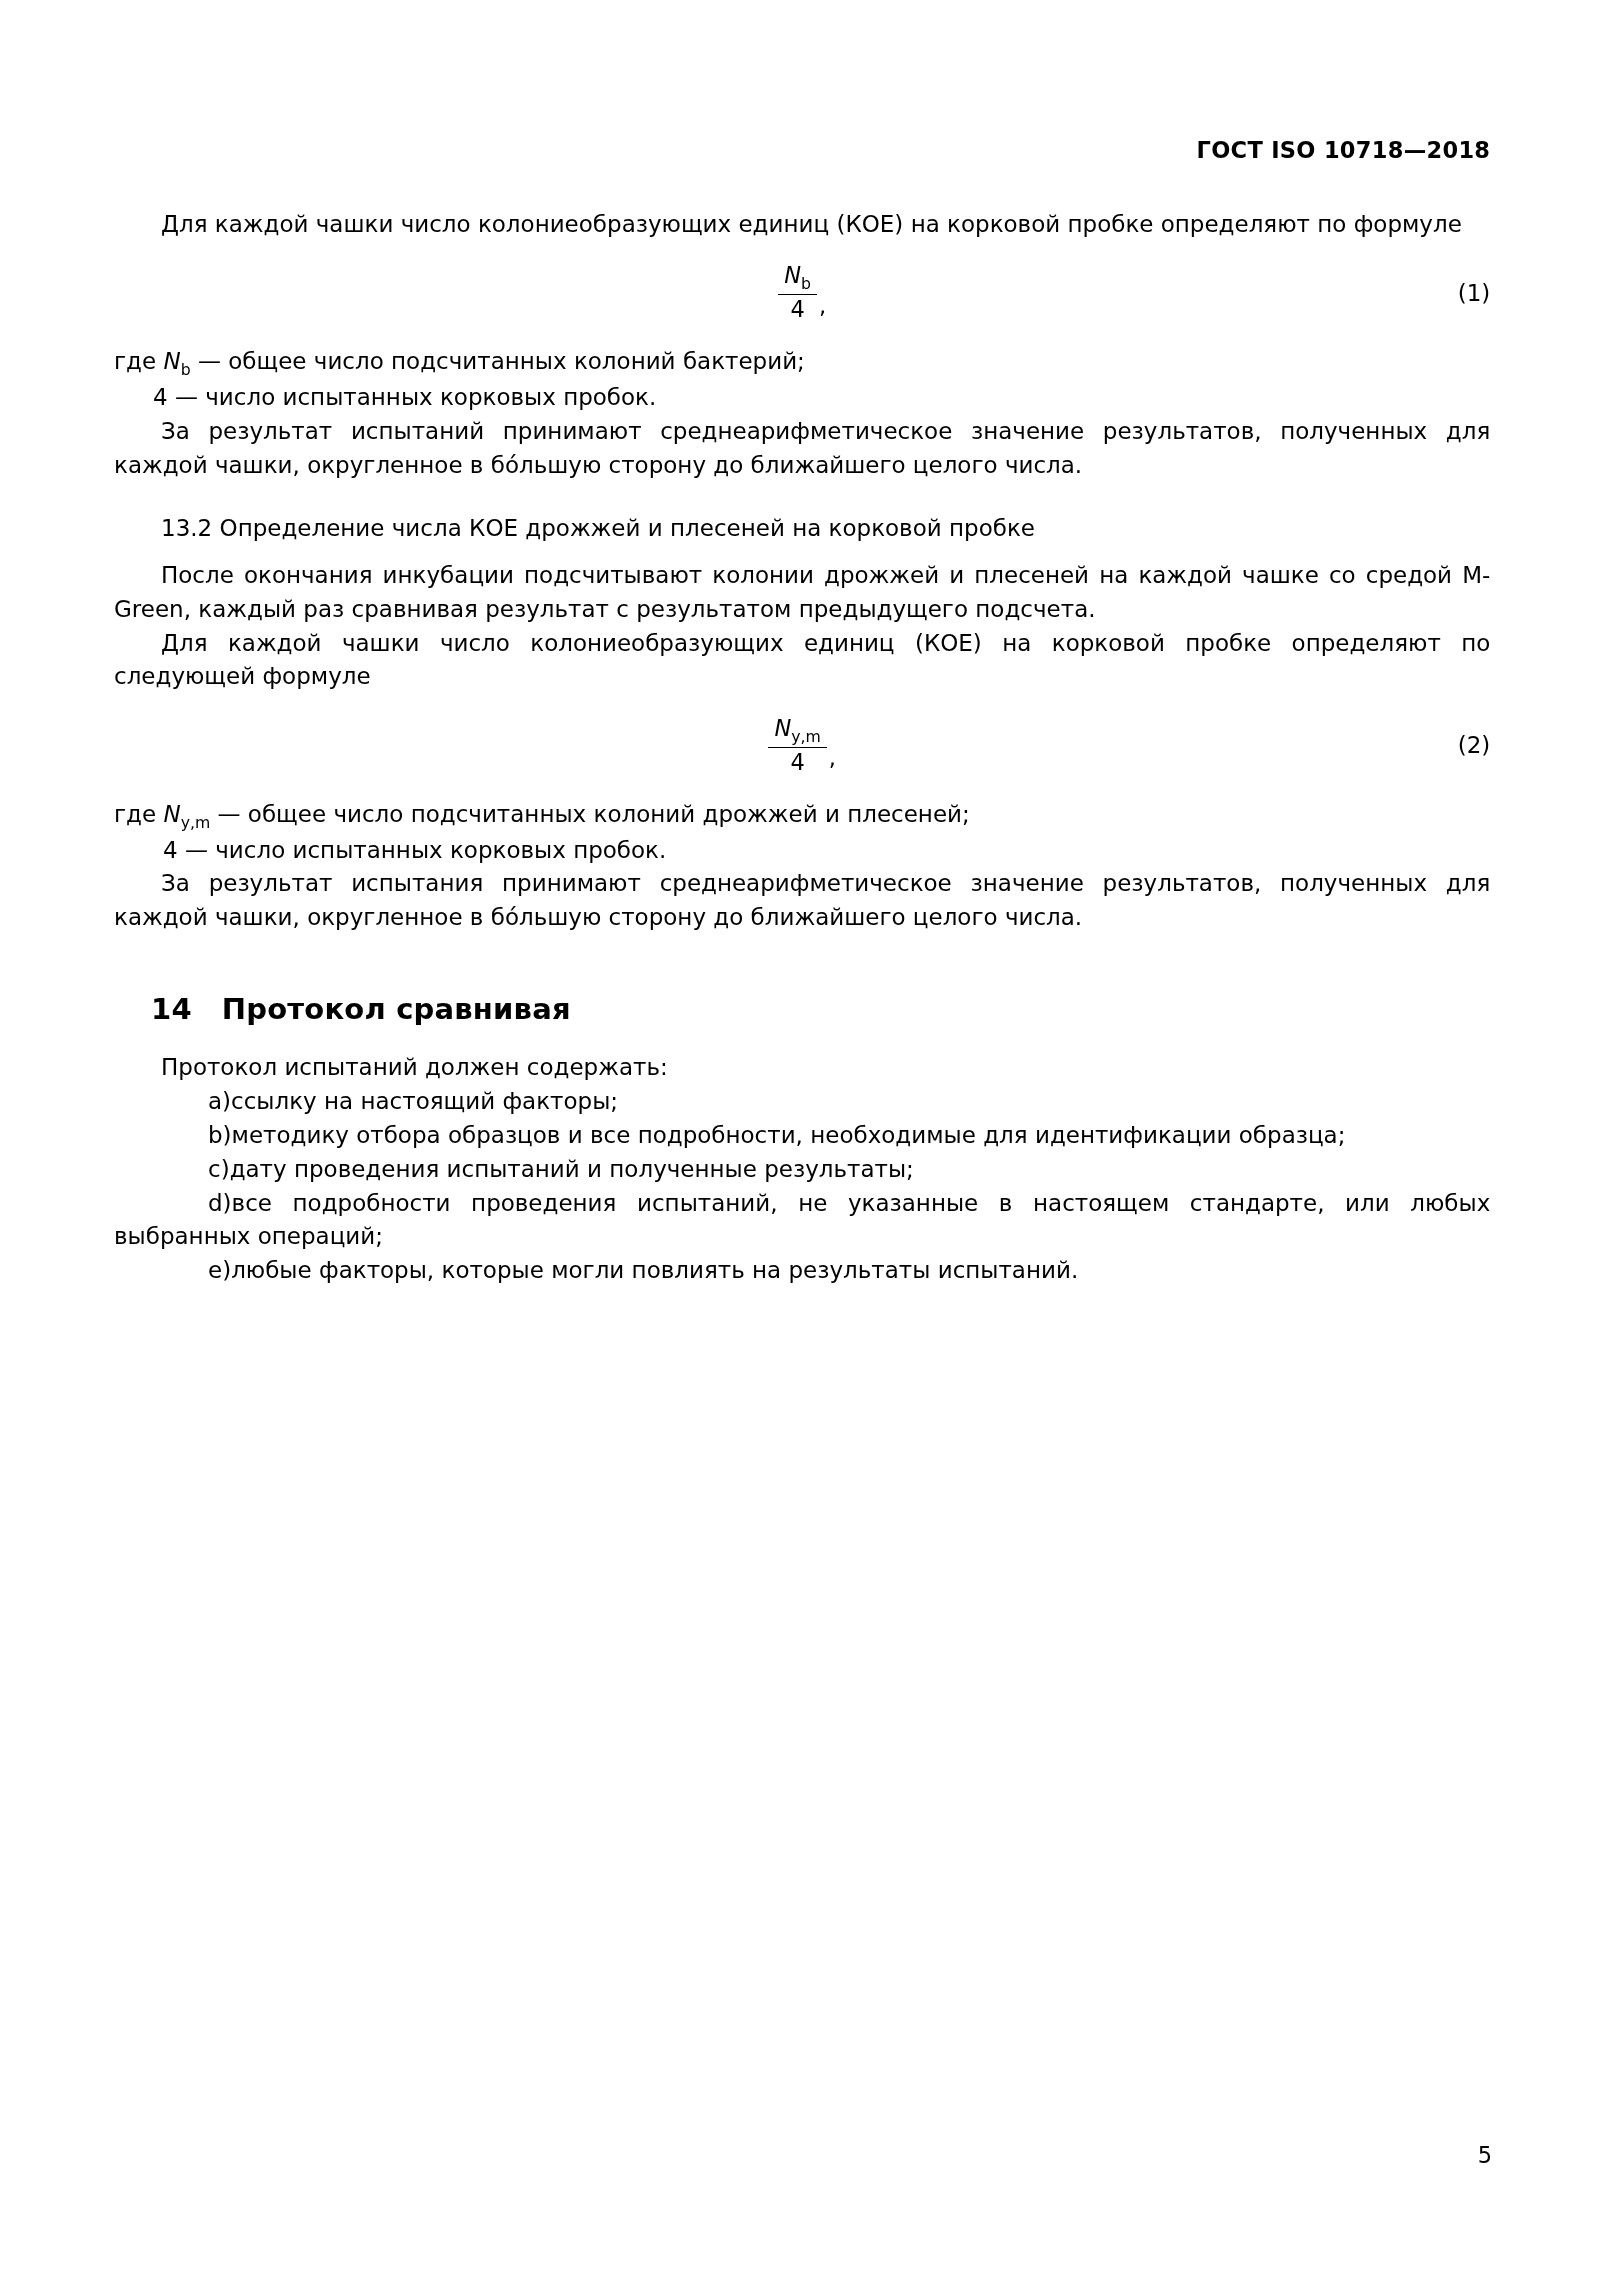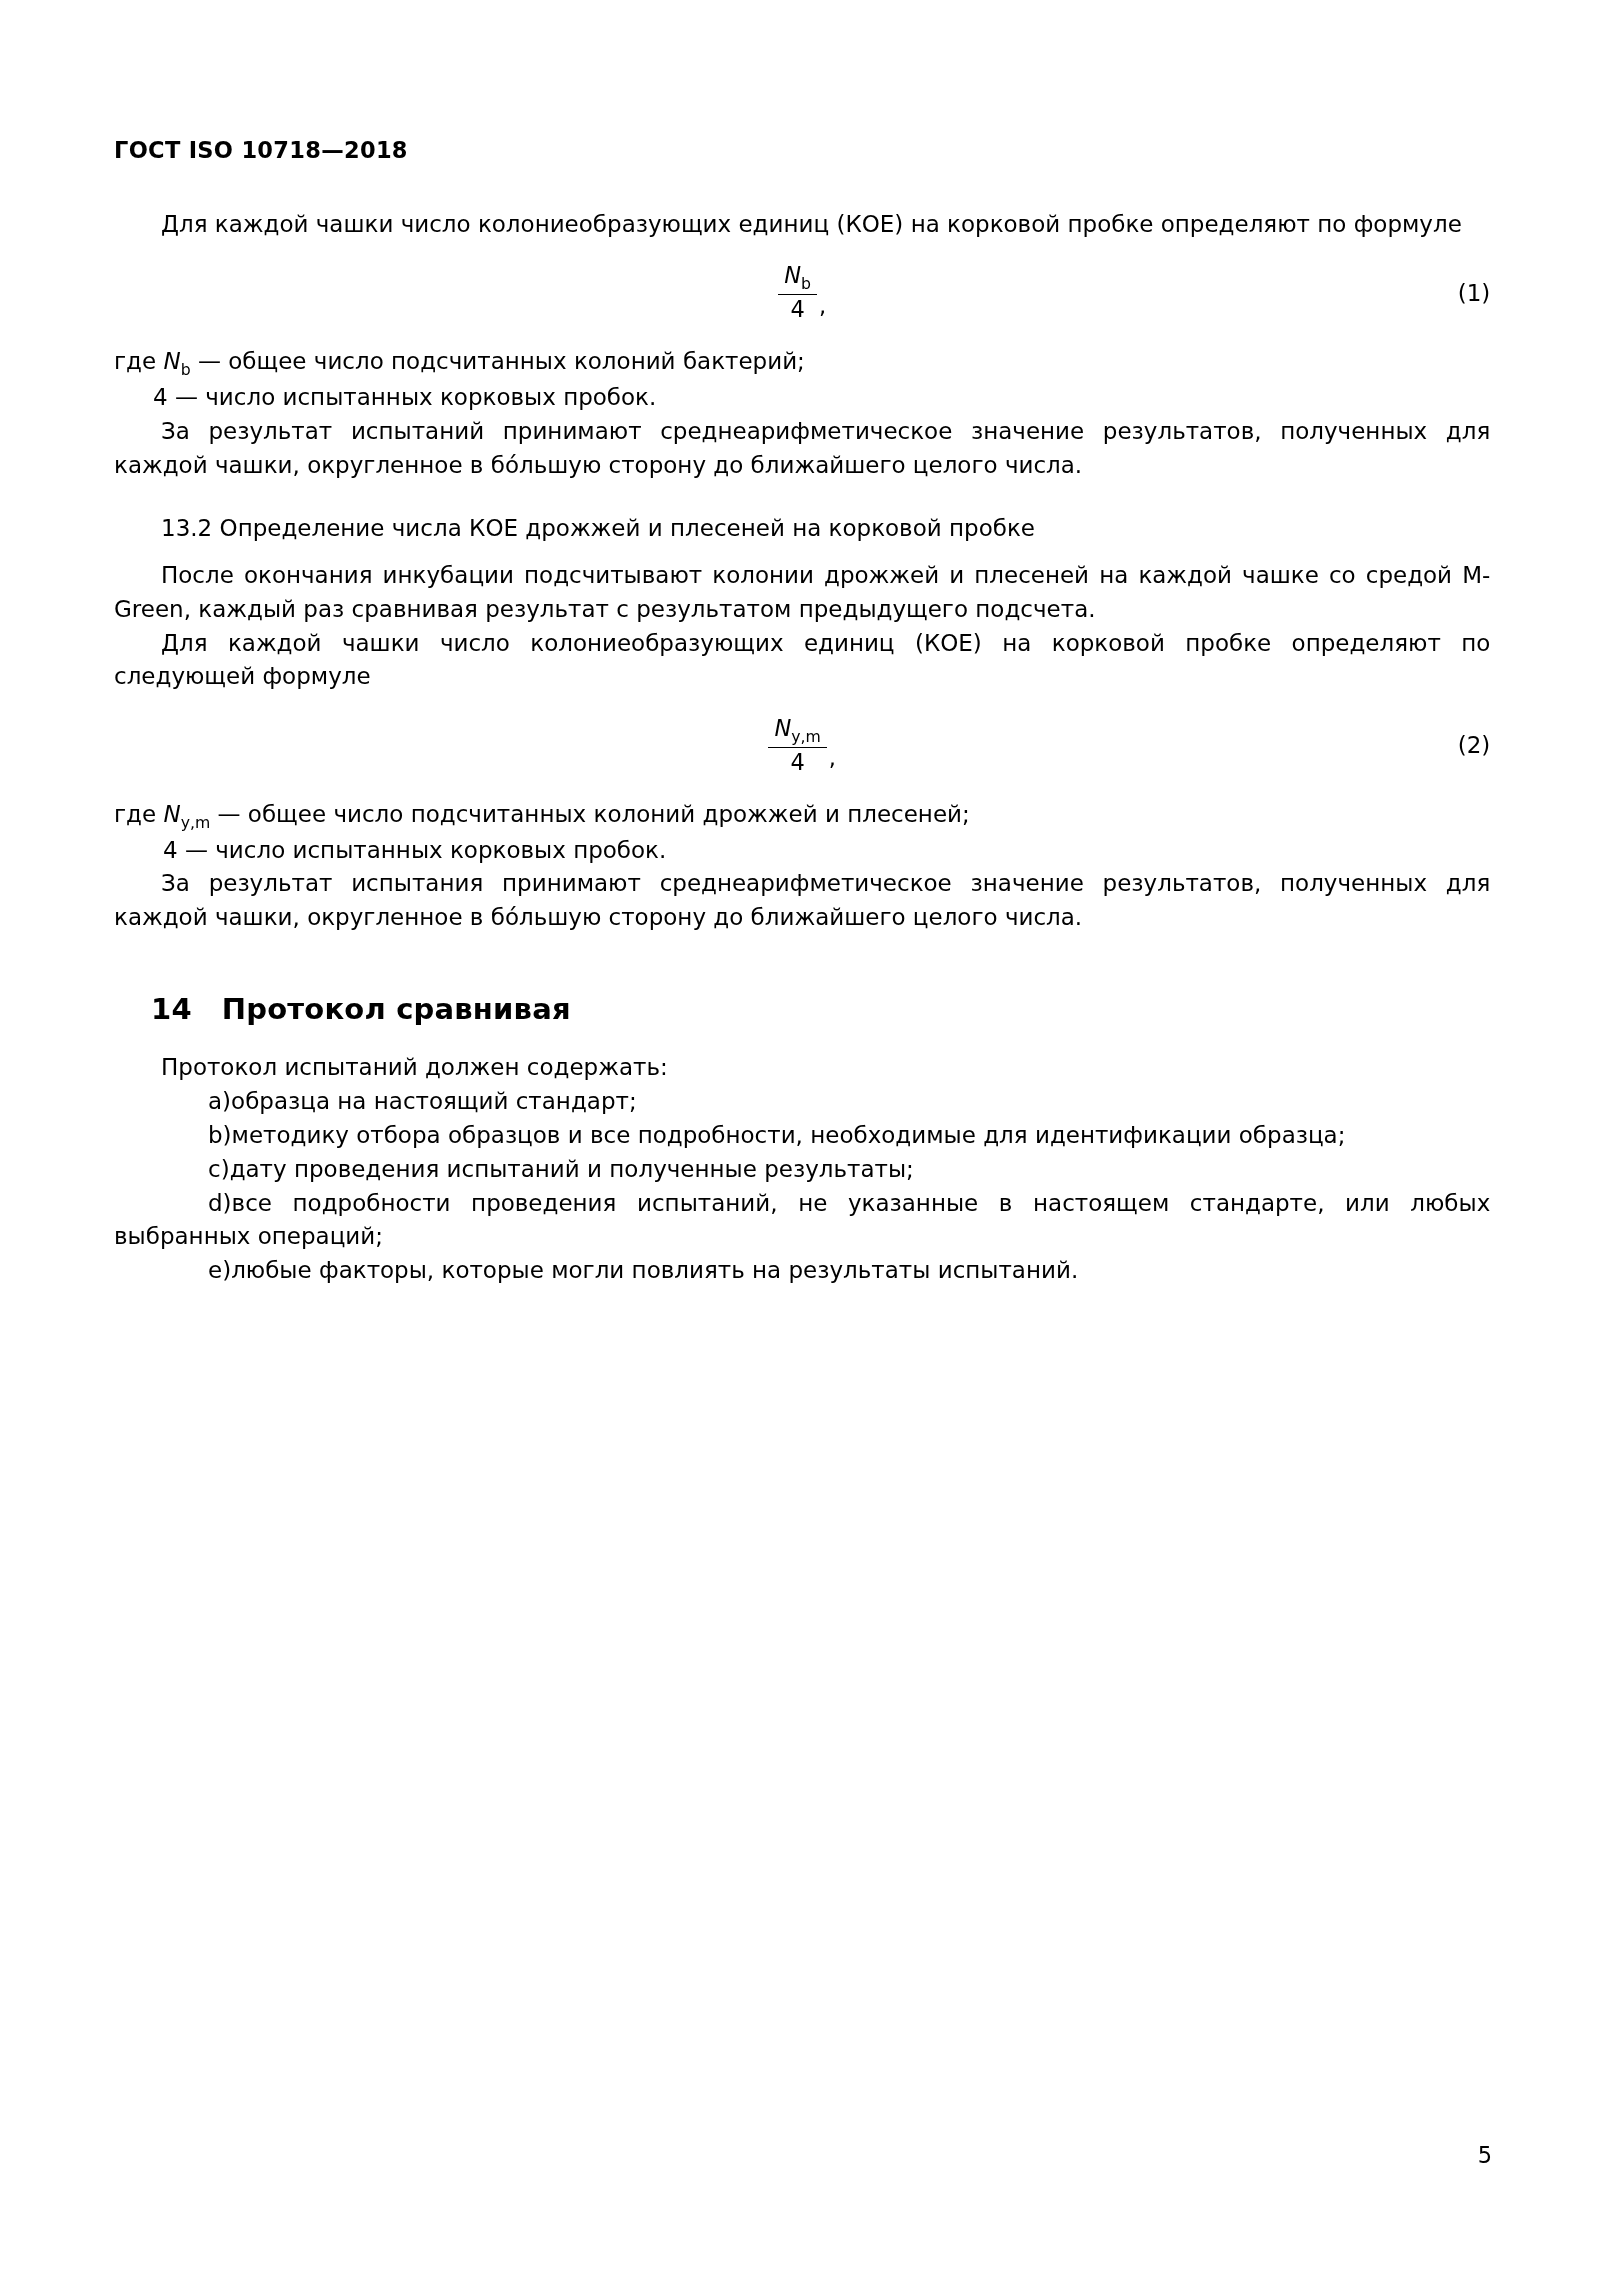--- a/index.html
+++ b/index.html
@@ -19,21 +19,21 @@
     background: #ffffff;
     box-sizing: border-box;
   }
   .content {
     position: absolute;
     left: 114px;
     top: 137px;
     width: 1392px;
   }
   .header {
-    text-align: left;
+    text-align: right;
     font-size: 22.5px;
     font-weight: bold;
     letter-spacing: 0.3px;
     padding-right: 15.7px;
     margin-bottom: 45px;
   }
   p.para {
     font-size: 23px;
     line-height: 1.47;
     margin: 0 0 0 0;
@@ -185,21 +185,21 @@
     <div class="where-line"><span>где </span><span class="var"><span>N</span><span class="sub">y,m</span></span><span> — общее число подсчитанных колоний дрожжей и плесеней;</span></div>
 
     <div class="where-line where-second2">4 — число испытанных корковых пробок.</div>
 
     <p class="para indent">За результат испытания принимают среднеарифметическое значение результатов, полученных для каждой чашки, округленное в бóльшую сторону до ближайшего целого числа.</p>
 
     <h2 class="sec-head"><span class="num">14</span><span>Протокол сравнивая</span></h2>
 
     <p class="para indent">Протокол испытаний должен содержать:</p>
 
-    <div class="list-item"><span class="marker">a)</span><span>образца на настоящий стандарт;</span></div>
+    <div class="list-item"><span class="marker">a)</span><span>ссылку на настоящий факторы;</span></div>
     <div class="list-item"><span class="marker">b)</span><span>методику отбора образцов и все подробности, необходимые для идентификации образца;</span></div>
     <div class="list-item"><span class="marker">c)</span><span>дату проведения испытаний и полученные результаты;</span></div>
     <div class="list-item"><span class="marker">d)</span><span>все подробности проведения испытаний, не указанные в настоящем стандарте, или любых выбранных операций;</span></div>
     <div class="list-item"><span class="marker">e)</span><span>любые факторы, которые могли повлиять на результаты испытаний.</span></div>
 
   </div>
 
   <div class="page-number">5</div>
 
 </div>

